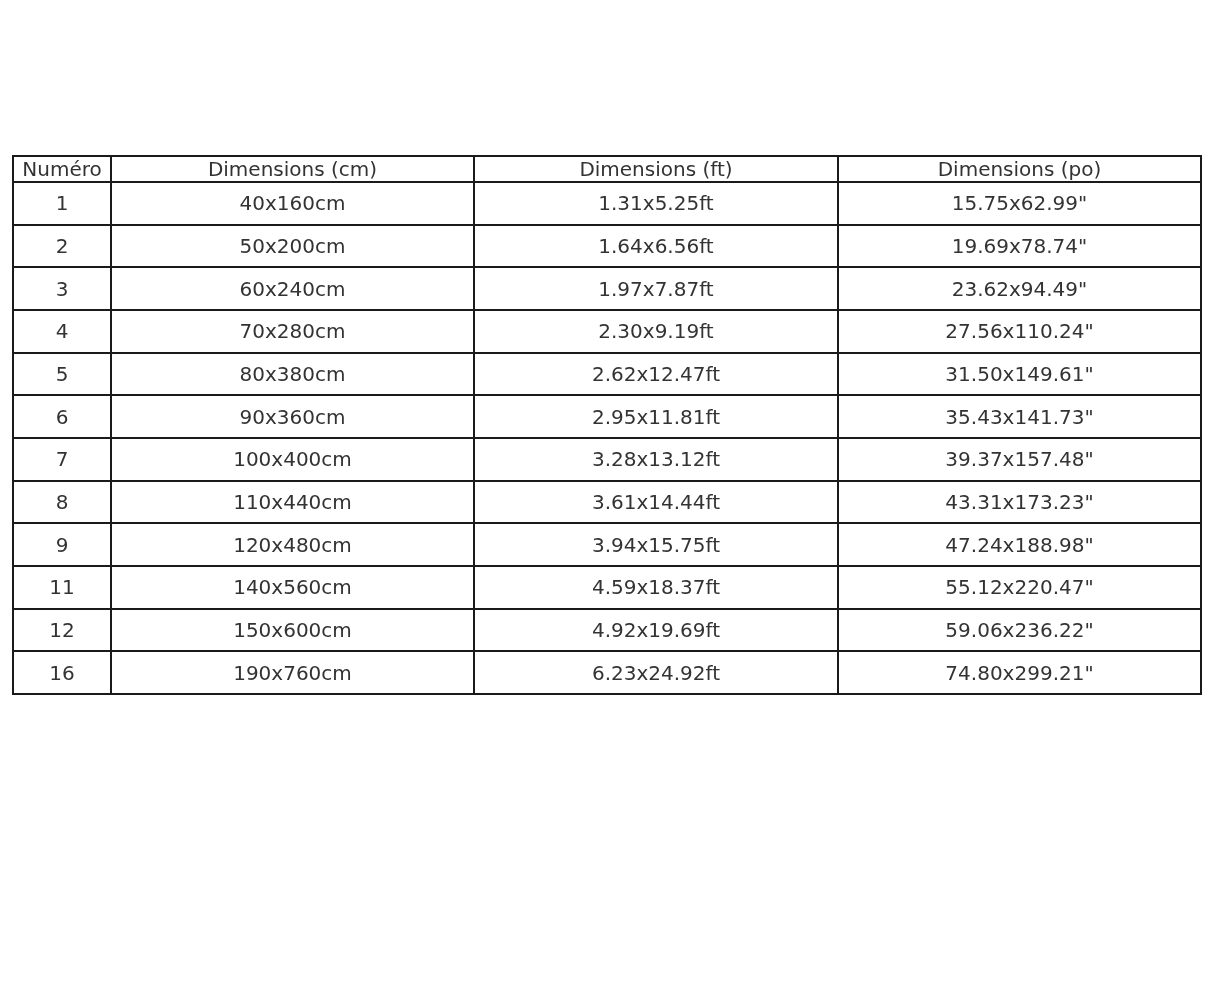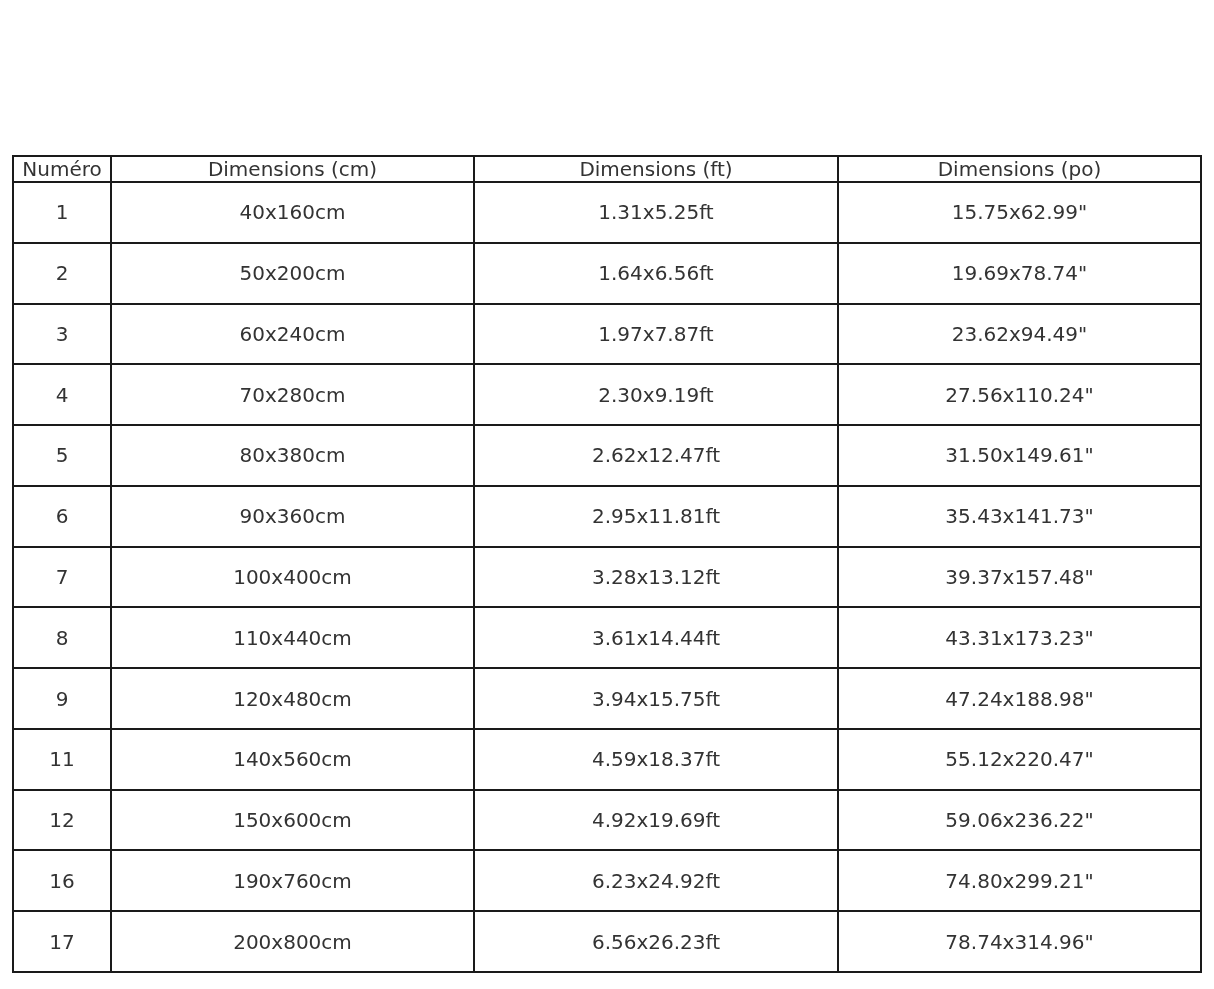--- a/index.html
+++ b/index.html
@@ -16,21 +16,21 @@
   }
   .table-wrap {
     position: absolute;
     left: 12px;
     top: 155px;
   }
   table.size-table {
     border-collapse: collapse;
     table-layout: fixed;
     width: 1188px;
-    height: 818px;
+    height: 540px;
     padding-left: 17px;
   }
   table.size-table th,
   table.size-table td {
     border: 2px solid #1a1a1a;
     text-align: center;
     vertical-align: middle;
     font-weight: normal;
     font-size: 20px;
     color: #333333;
@@ -125,21 +125,15 @@
           <td>150x600cm</td>
           <td>4.92x19.69ft</td>
           <td>59.06x236.22"</td>
         </tr>
         <tr>
           <td>16</td>
           <td>190x760cm</td>
           <td>6.23x24.92ft</td>
           <td>74.80x299.21"</td>
         </tr>
-        <tr>
-          <td>17</td>
-          <td>200x800cm</td>
-          <td>6.56x26.23ft</td>
-          <td>78.74x314.96"</td>
-        </tr>
       </tbody>
   </table>
 </div>
 
 </body></html>

